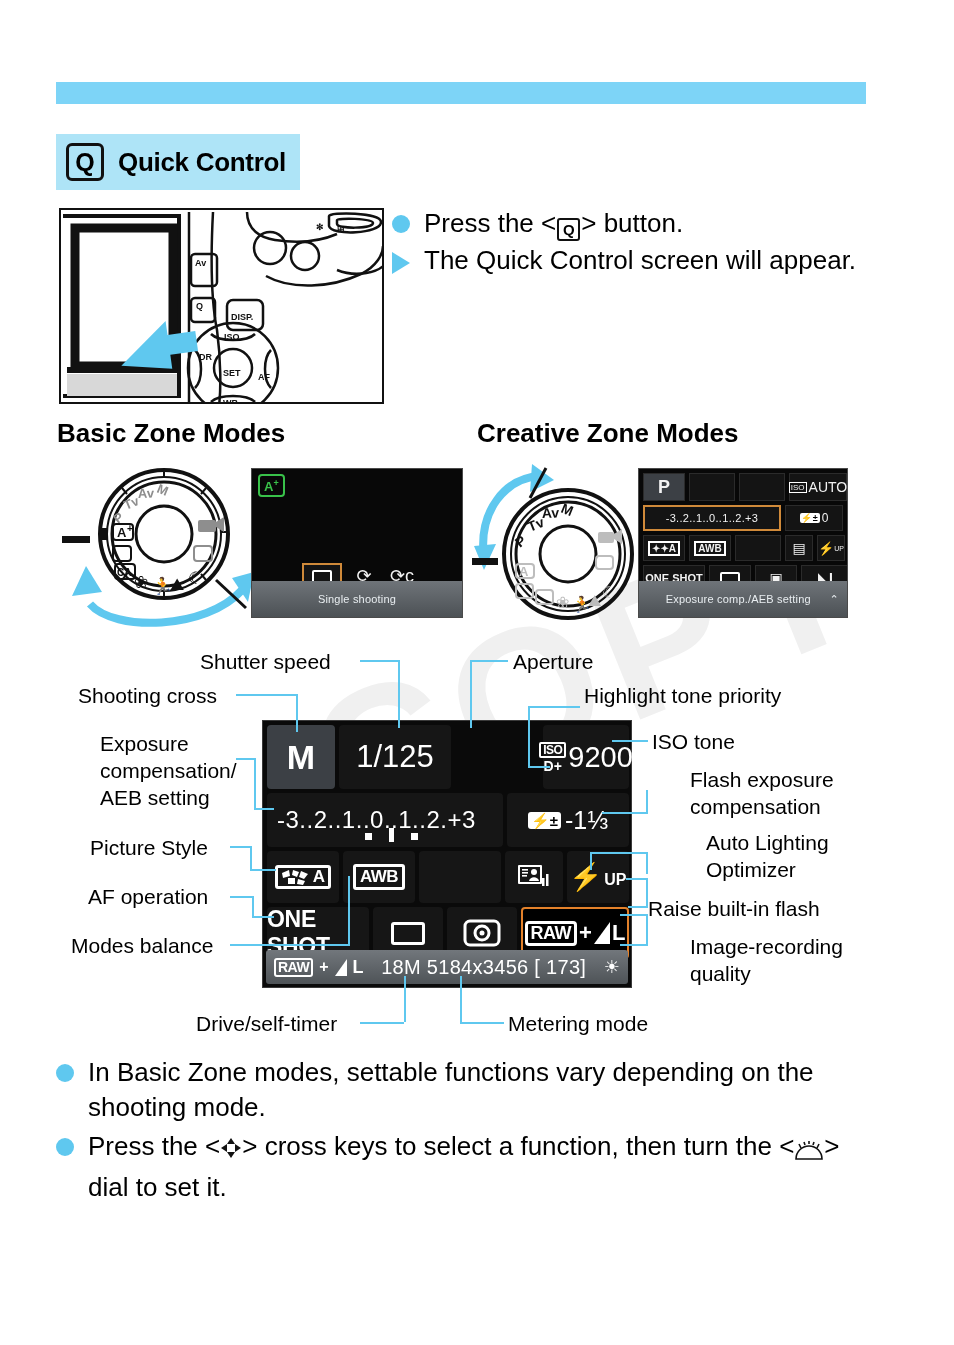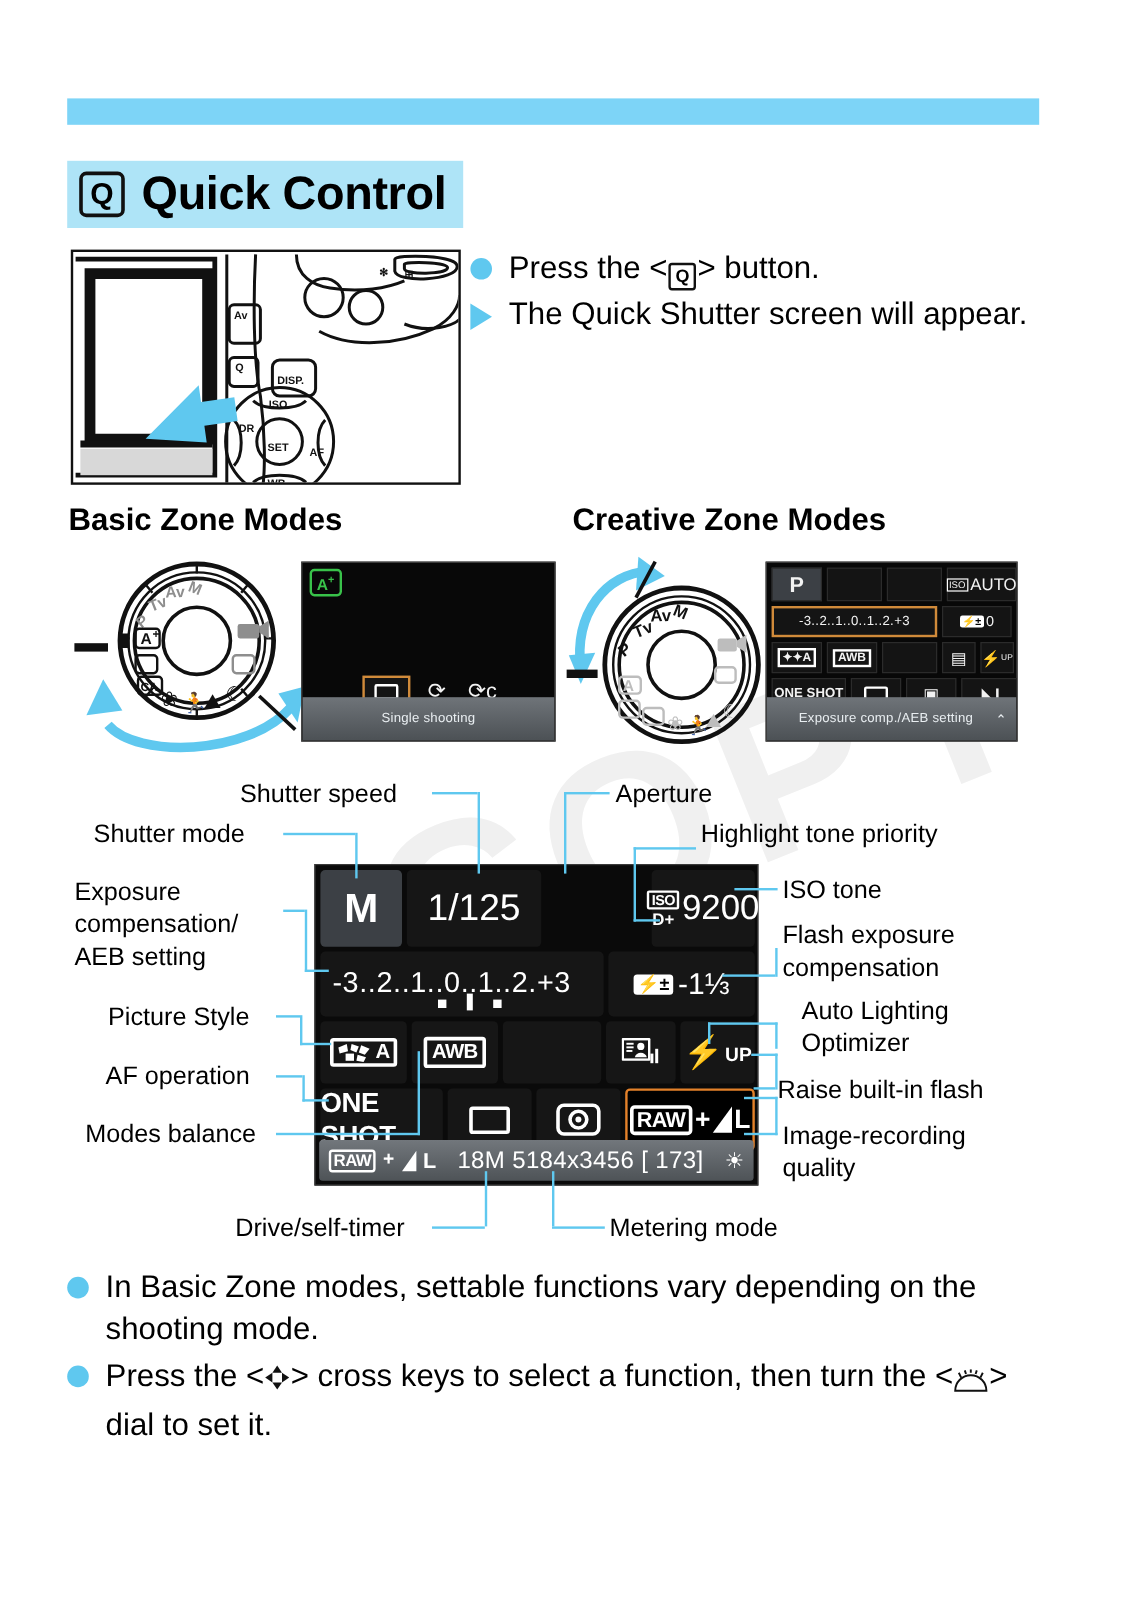--- a/index.html
+++ b/index.html
@@ -27,21 +27,21 @@
     display: flex; align-items: center; gap: 14px;
   }
   .q-box {
     width: 38px; height: 38px;
     border: 3px solid #111; border-radius: 6px;
     display: flex; align-items: center; justify-content: center;
     font-size: 25px; font-weight: bold; line-height: 1;
     font-family: "Liberation Sans", sans-serif;
   }
   .title-text {
-    font-size: 39px; font-weight: bold; letter-spacing: -0.3px;
+    font-size: 26px; font-weight: bold; letter-spacing: -0.3px;
     font-family: "Liberation Sans", sans-serif;
   }
 
   
   .cam-ill {
     position: absolute; left: 59px; top: 208px;
     width: 325px; height: 196px;
     border: 2px solid #111; background: #fff; overflow: hidden;
   }
 
@@ -184,21 +184,21 @@
   }
   .footer-raw {
     border: 2px solid #fff; border-radius: 3px;
     font-size: 14px; font-weight: bold; padding: 0 2px; line-height: 15px;
     letter-spacing: -.5px;
   }
   .footer-info { font-size: 20px; letter-spacing: .3px; }
 
   
   .cl { position: absolute; font-size: 21px; line-height: 27px; white-space: nowrap; }
-  .cl.wrap { white-space: normal; }
+  .cl.wrap { white-space: normal; margin-left: 38px; }
 
   
   .ln { position: absolute; background: #5fc8ef; }
   .ln.h { height: 2px; }
   .ln.v { width: 2px; }
 
   
   .notes { position: absolute; left: 56px; top: 1055px; width: 830px; }
   .note { display: flex; align-items: flex-start; gap: 14px; margin-bottom: 4px; }
   .note-text { font-size: 26px; line-height: 35px; }
@@ -285,21 +285,21 @@
 
   <div class="steps">
     <div class="step">
       <div class="bullet-dot"></div>
       <div class="step-text">
         <span>Press the &lt;</span><span class="inline-q">Q</span><span>&gt; button.</span>
       </div>
     </div>
     <div class="step">
       <div class="bullet-tri"></div>
-      <div class="step-text">The Quick Shutter screen will appear.</div>
+      <div class="step-text">The Quick Control screen will appear.</div>
     </div>
   </div>
 
   <div class="zone-h" id="h-basic">Basic Zone Modes</div>
   <div class="zone-h" id="h-creative">Creative Zone Modes</div>
 
   <div class="dial-wrap" id="dial-basic">
     <svg viewBox="0 0 200 168" width="200" height="168" xmlns="http://www.w3.org/2000/svg">
       <g fill="none" stroke="#111">
         <circle cx="108" cy="72" r="64" stroke-width="4"></circle>
@@ -545,21 +545,21 @@
       <span class="footer-raw">RAW</span>
       <span style="font-size:16px;font-weight:bold;">+</span>
       <span style="width:0;height:0;border-left:12px solid transparent;border-bottom:17px solid #fff;"></span>
       <span style="font-size:18px;font-weight:bold;">L</span>
       <span class="footer-info" style="flex:1;text-align:center;">18M 5184x3456 [  173]</span>
       <span style="font-size:18px;">☀</span>
     </div>
   </div>
 
   <div class="cl" style="left:200px; top:648px;">Shutter speed</div>
-  <div class="cl" style="left:78px;  top:682px;">Shutter mode</div>
+  <div class="cl" style="left:78px;  top:682px;">Shooting cross</div>
   <div class="cl wrap" style="left:62px; top:730px; width:190px;">Exposure<br>compensation/<br>AEB setting</div>
   <div class="cl" style="left:90px;  top:834px;">Picture Style</div>
   <div class="cl" style="left:88px;  top:883px;">AF operation</div>
   <div class="cl" style="left:71px;  top:932px;">Modes balance</div>
 
   <div class="cl" style="left:513px; top:648px;">Aperture</div>
   <div class="cl" style="left:584px; top:682px;">Highlight tone priority</div>
   <div class="cl" style="left:652px; top:728px;">ISO tone</div>
   <div class="cl wrap" style="left:652px; top:766px; width:210px;">Flash exposure<br>compensation</div>
   <div class="cl wrap" style="left:668px; top:829px; width:200px;">Auto Lighting<br>Optimizer</div>

